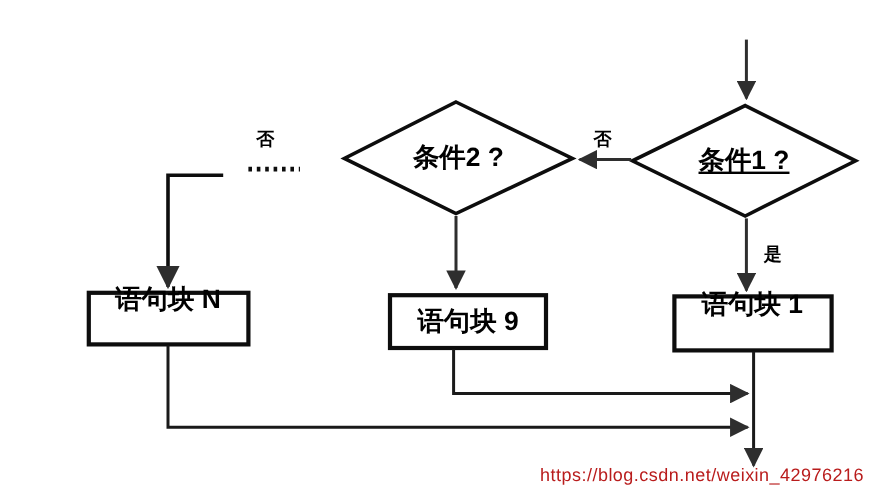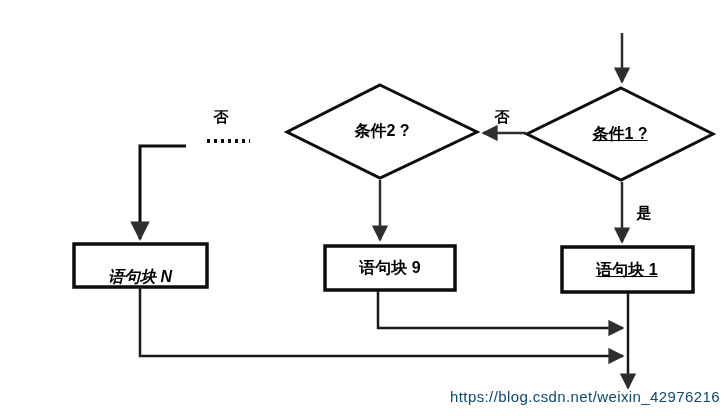--- a/index.html
+++ b/index.html
@@ -17,36 +17,36 @@
   }
   .canvas svg {
     position: absolute;
     left: 0;
     top: 0;
   }
   .lbl {
     position: absolute;
     transform: translate(-50%, -50%);
     font-weight: 700;
-    font-size: 16px;
+    font-size: 22px;
     color: #000000;
     white-space: nowrap;
     line-height: 1;
   }
   .edge-lbl {
     font-size: 15px;
   }
   .watermark {
     position: absolute;
     top: 388px;
     right: 7px;
     font-size: 15px;
     font-weight: 400;
     letter-spacing: 0.4px;
-    color: #0c4a6e;
+    color: #b91c1c;
     white-space: nowrap;
   }
 </style>
 </head>
 <body>
 
 <div class="canvas">
 
   <svg width="727" height="416" viewBox="0 0 727 416">
     <defs>
@@ -76,23 +76,23 @@
 
     <polyline points="140,288 140,356 623,356" fill="none" stroke="#1a1a1a" stroke-width="2.5" marker-end="url(#ah)"></polyline>
 
     <polyline points="378,291 378,328 623,328" fill="none" stroke="#1a1a1a" stroke-width="2.5" marker-end="url(#ah)"></polyline>
 
     <line x1="628" y1="293" x2="628" y2="388" stroke="#1a1a1a" stroke-width="2.5" marker-end="url(#ah)"></line>
   </svg>
 
   <div class="lbl" style="left:620px; top:134px;text-decoration:underline;">条件1 ?</div>
   <div class="lbl" style="left:382px; top:131px;">条件2 ?</div>
-  <div class="lbl" style="left:140px; top:277px;font-style:italic;">语句块 N</div>
+  <div class="lbl" style="left:140px; top:250px;">语句块 N</div>
   <div class="lbl" style="left:390px; top:268px;">语句块 9</div>
-  <div class="lbl" style="left:627px; top:270px;text-decoration:underline;">语句块 1</div>
+  <div class="lbl" style="left:627px; top:254px;">语句块 1</div>
 
   <div class="lbl edge-lbl" style="left:502px; top:116px;">否</div>
   <div class="lbl edge-lbl" style="left:221px; top:116px;">否</div>
   <div class="lbl edge-lbl" style="left:644px; top:212px;">是</div>
 
   <div class="watermark">https://blog.csdn.net/weixin_42976216</div>
 
 </div>
 
 </body></html>

